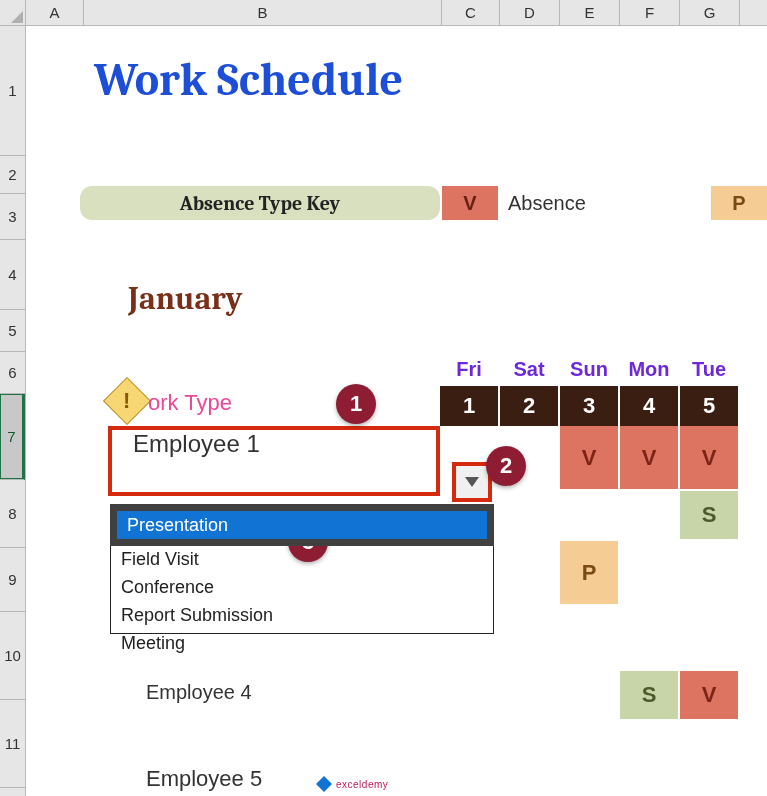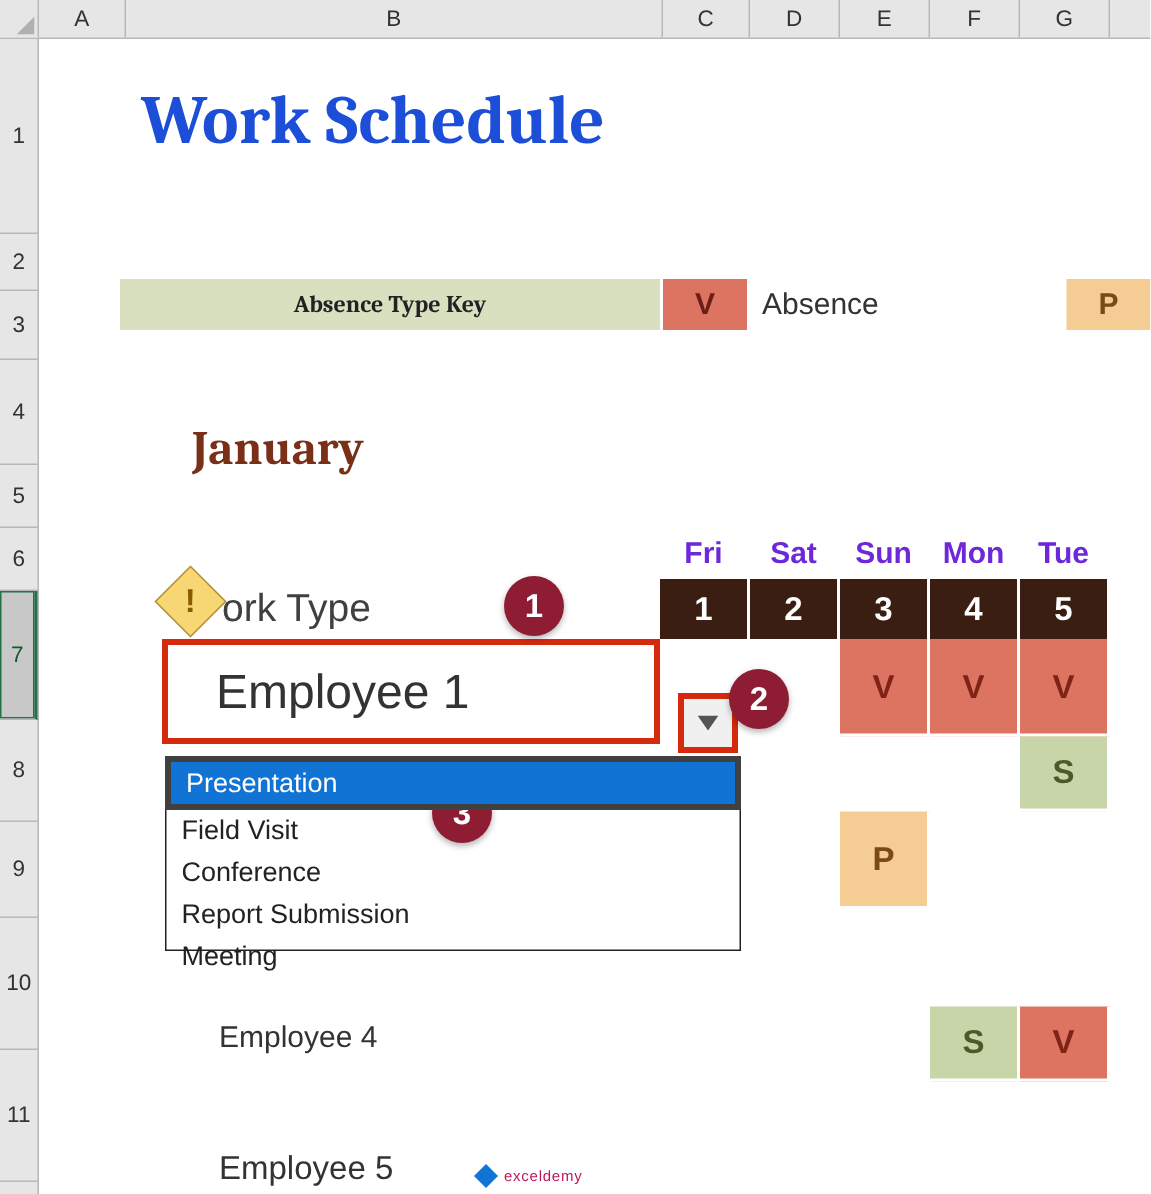--- a/index.html
+++ b/index.html
@@ -85,24 +85,25 @@
     display:flex;
     align-items:center;
   }
   .atk-label-bg {
     width:360px;
     height:34px;
     background:#d8e0c0;
     display:flex;
     align-items:center;
     justify-content:center;
-    font-size:16px;
+    font-size:20px;
     color:#222;
     font-weight:bold;
     font-family: Cambria, Georgia, serif;
+    border-radius: 12px;
   }
   .atk-v {
     width:58px;height:34px;background:#dc7461;display:flex;align-items:center;justify-content:center;
     color:#6a1e14;font-weight:bold;font-size:20px;border-left:2px solid #fff;
   }
   .atk-vac {
     flex:1;height:34px;display:flex;align-items:center;
     font-size:20px;color:#333;padding-left:10px;
   }
   .atk-p {
@@ -147,22 +148,22 @@
   .emp-area{
     position:absolute;
     top:360px;
     left:54px;
     width:360px;
   }
   .work-type-label{
     position:absolute;
     top:4px;
     left:68px;
-    font-size:26px;
-    color:#404040;
+    font-size:22px;
+    color:#ec4899;
   }
   .error-diamond{
     position:absolute;
     top:-2px;
     left:30px;
     width:34px;height:34px;
     background:#f7d774;
     transform:rotate(45deg);
     border:1px solid #b89030;
     display:flex;align-items:center;justify-content:center;
@@ -174,23 +175,23 @@
     font-weight:bold;
   }
   .emp-cell{
     position:absolute;
     top:40px;
     left:28px;
     width:332px;
     height:70px;
     border:4px solid #d62a0f;
     background:#fff;
-    display:flex;align-items:center;
-    padding-left:32px;
-    font-size:32px;color:#333;
+    display:flex;align-items:flex-start;
+    padding-left:21px;
+    font-size:24px;color:#333;
   }
   .dd-btn-wrap{
     position:absolute;
     top:76px;
     left:372px;
     width:40px;height:40px;
     border:4px solid #d62a0f;
     background:#f0f0f0;
     display:flex;align-items:center;justify-content:center;
   }
@@ -209,21 +210,21 @@
   }
   .dropdown .opt{
     padding:2px 10px;
     line-height:24px;
   }
   .dropdown .opt.sel{
     background:#1173d4;
     color:#fff;
   }
   .dropdown .opt.sel-border{
-    border:4px solid #404040;
+    border:7px solid #404040;
     margin:-1px;
     position:relative;
     z-index:2;
   }
   .emp4{
     position:absolute;
     top:295px;
     left:66px;
     font-size:20px;color:#333;
   }

